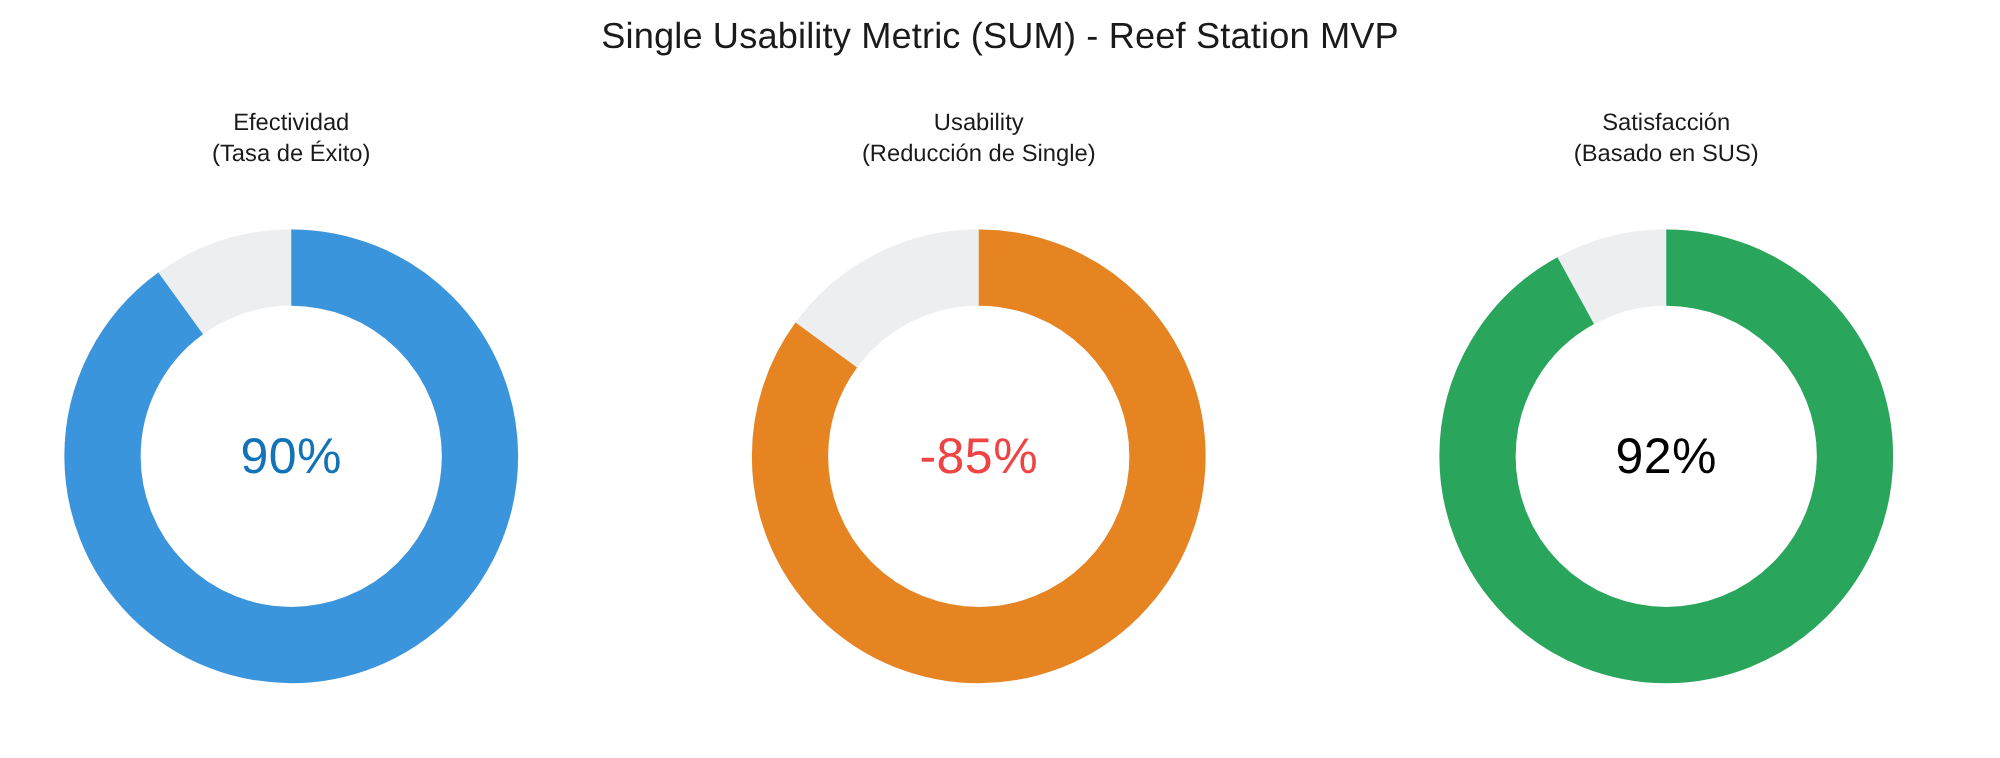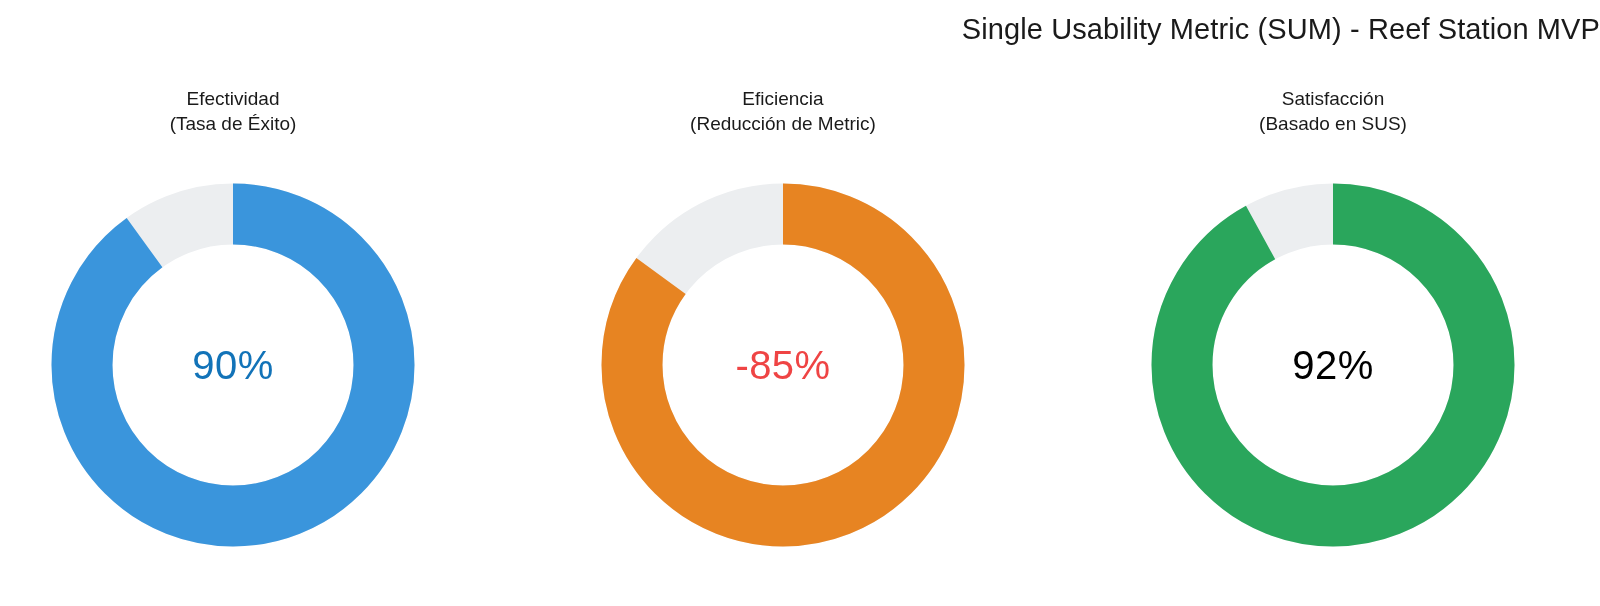--- a/index.html
+++ b/index.html
@@ -20,21 +20,21 @@
     width: 1600px;
     height: 606px;
     position: relative;
   }
 
   .chart-title {
     position: absolute;
     top: 11px;
     left: 0;
     width: 1600px;
-    text-align: right;
+    text-align: center;
     font-size: 29px;
     font-weight: 400;
     letter-spacing: 0.1px;
     color: #1a1a1a;
     line-height: 36px;
     white-space: nowrap;
   }
 
   .gauges {
     position: absolute;
@@ -115,22 +115,22 @@
         <svg viewBox="0 0 364 364">
           <circle cx="182" cy="182" r="151" fill="none" stroke-width="61" stroke="#eceef0"></circle>
           <circle class="donut-arc" cx="182" cy="182" r="151" fill="none" stroke-width="61" transform="rotate(-90 182 182)" stroke="#3a95dc" stroke-dasharray="853.8848832457057 948.7609813841175"></circle>
         </svg>
         <div class="donut-value" style="color: rgb(18, 115, 184);">90%</div>
       </div>
     </div>
 
     <div class="gauge gauge-1">
       <div class="gauge-caption">
-        <span class="line1">Eficiencia</span>
-        <span class="line2">(Reducción de Metric)</span>
+        <span class="line1">Usability</span>
+        <span class="line2">(Reducción de Single)</span>
       </div>
       <div class="donut-wrap">
         <svg viewBox="0 0 364 364">
           <circle cx="182" cy="182" r="151" fill="none" stroke-width="61" stroke="#eceef0"></circle>
           <circle class="donut-arc" cx="182" cy="182" r="151" fill="none" stroke-width="61" transform="rotate(-90 182 182)" stroke="#e78422" stroke-dasharray="806.4468341764998 948.7609813841175"></circle>
         </svg>
         <div class="donut-value" style="color: #ef4444;">-85%</div>
       </div>
     </div>
 

